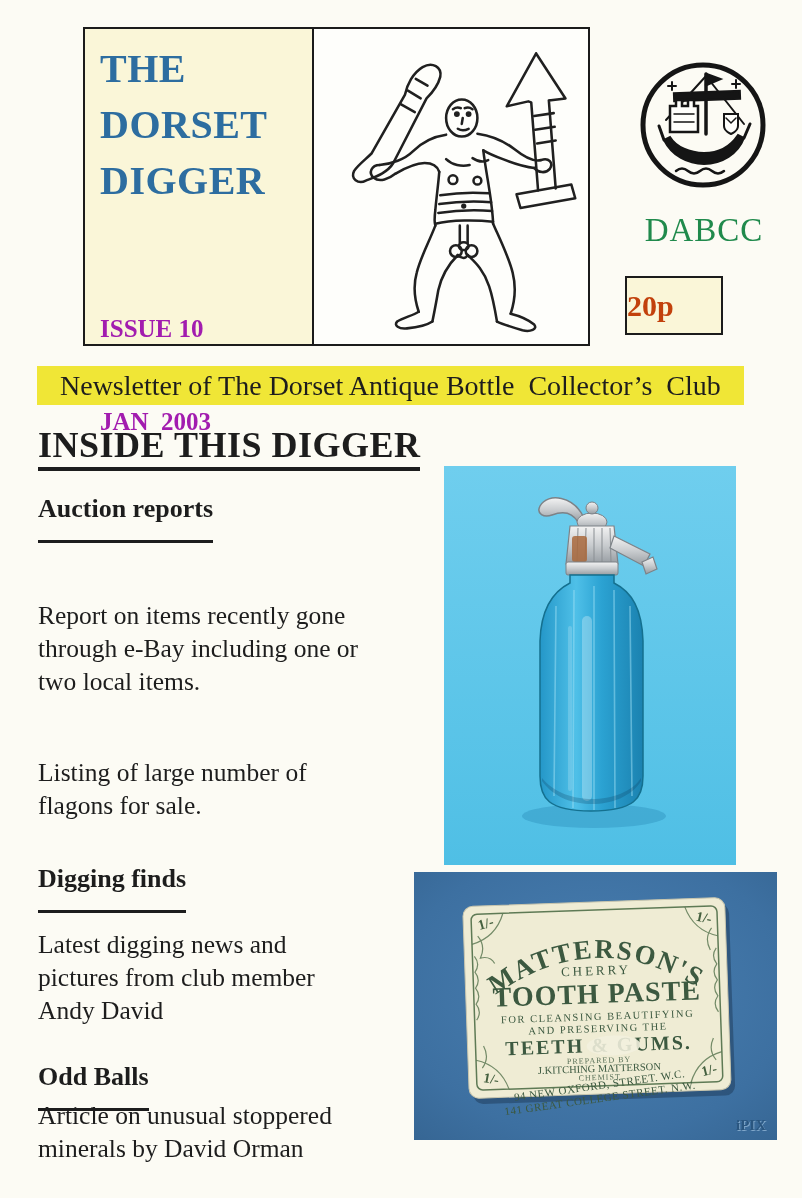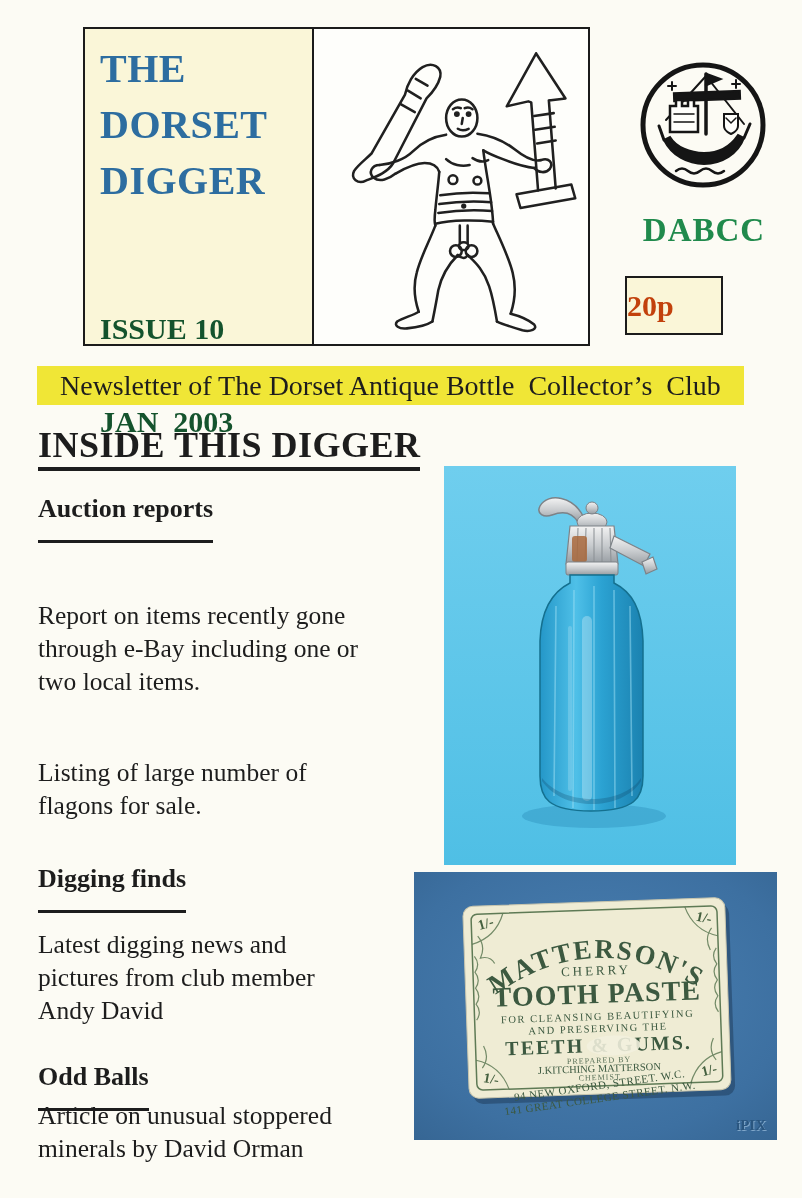--- a/index.html
+++ b/index.html
@@ -3,26 +3,26 @@
 <meta charset="utf-8">
 <style>
   html,body{margin:0;padding:0;}
   body{background:#e8e6e0;font-family:"Liberation Serif", serif;}
   .page{position:relative;width:802px;height:1198px;background:#FCFBF4;margin:0 auto;overflow:hidden;}
 
   
   .masthead{position:absolute;left:83px;top:27px;width:503px;height:315px;border:2px solid #1b1b1b;display:flex;background:#fff;}
   .mast-left{width:227px;background:#FAF6D8;border-right:2px solid #1b1b1b;position:relative;}
   .mast-title{position:absolute;left:15px;top:12px;font-weight:bold;font-size:40px;line-height:56px;letter-spacing:.5px;color:#2D6DA0;}
-  .mast-issue{position:absolute;left:15px;top:222px;font-weight:bold;font-size:30px;line-height:31px;color:#14532d;white-space:pre;}
+  .mast-issue{position:absolute;left:15px;top:222px;font-weight:bold;font-size:25px;line-height:31px;color:#a21caf;white-space:pre;}
   .mast-right{flex:1;background:#FEFEFB;display:flex;align-items:center;justify-content:center;}
 
   
   .logo-wrap{position:absolute;left:636px;top:54px;width:134px;height:144px;}
-  .dabcc{position:absolute;left:634px;top:212px;width:140px;text-align:center;font-weight:bold;font-size:33px;letter-spacing:1px;color:#208A4C;}
+  .dabcc{position:absolute;left:634px;top:212px;width:140px;text-align:center;font-weight:normal;font-size:33px;letter-spacing:1px;color:#208A4C;}
   .price-box{position:absolute;left:625px;top:276px;width:94px;height:55px;background:#FAF6D8;border:2px solid #1b1b1b;display:flex;align-items:center;}
   .price-box span{font-weight:bold;font-size:30px;color:#c2410c;}
 
   
   .banner{position:absolute;left:37px;top:366px;width:707px;height:39px;background:#F0E636;display:flex;align-items:center;}
   .banner span{font-size:28px;color:#1d1d1d;padding-left:23px;white-space:pre;}
 
   
   .inside-heading{position:absolute;left:38px;top:424px;font-weight:bold;font-size:36px;color:#1d1d1d;border-bottom:4px solid #1d1d1d;padding-bottom:1px;letter-spacing:.5px;}
   .sec-title{position:absolute;font-weight:bold;font-size:26px;color:#1d1d1d;border-bottom:3px solid #1d1d1d;padding-bottom:16px;}

